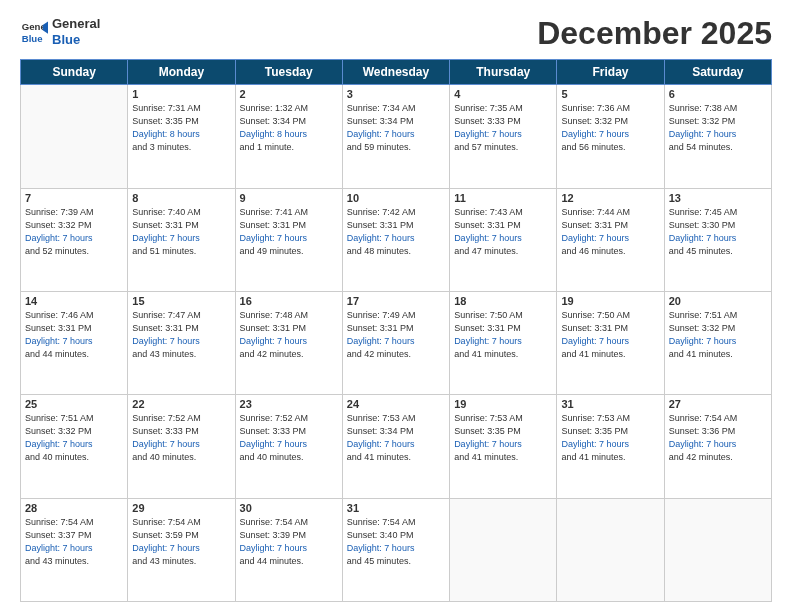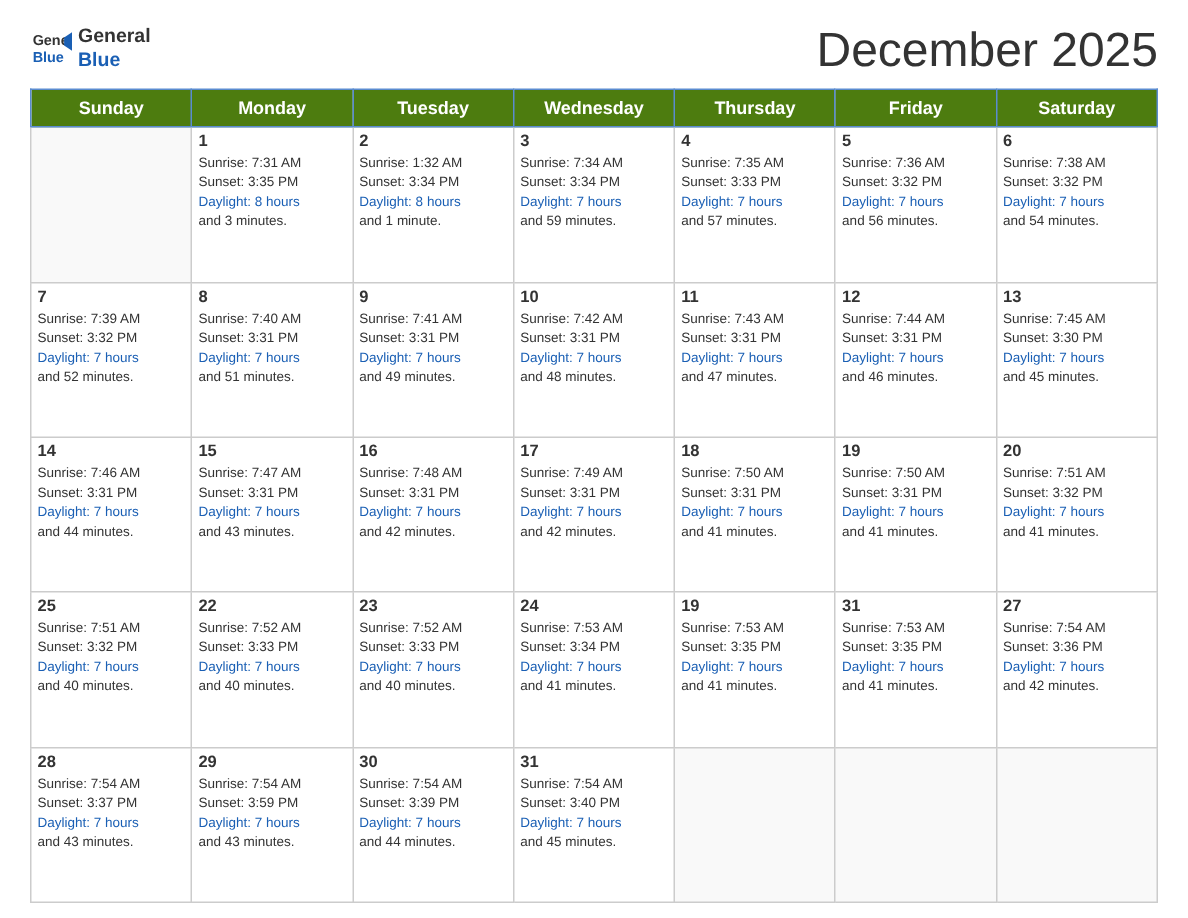--- a/index.html
+++ b/index.html
@@ -36,37 +36,37 @@
     }
     .logo-icon {
       width: 28px;
       height: 28px;
     }
     .title-area {
       text-align: right;
     }
     .month-title {
       font-size: 32px;
-      font-weight: normal;
+      font-weight: bold;
       color: #333;
       line-height: 1.1;
     }
     .location {
       font-size: 13px;
       color: #555;
     }
     .calendar {
       flex: 1;
       border: 1px solid #ccc;
       border-collapse: collapse;
       width: 100%;
       table-layout: fixed;
     }
     .calendar th {
-      background: #4d7c0f;
+      background: #0c4a6e;
       color: #fff;
       font-size: 12px;
       font-weight: bold;
       text-align: center;
       padding: 5px 2px;
       border: 1px solid #5a8bd0;
     }
     .calendar td {
       vertical-align: top;
       border: 1px solid #ccc;

